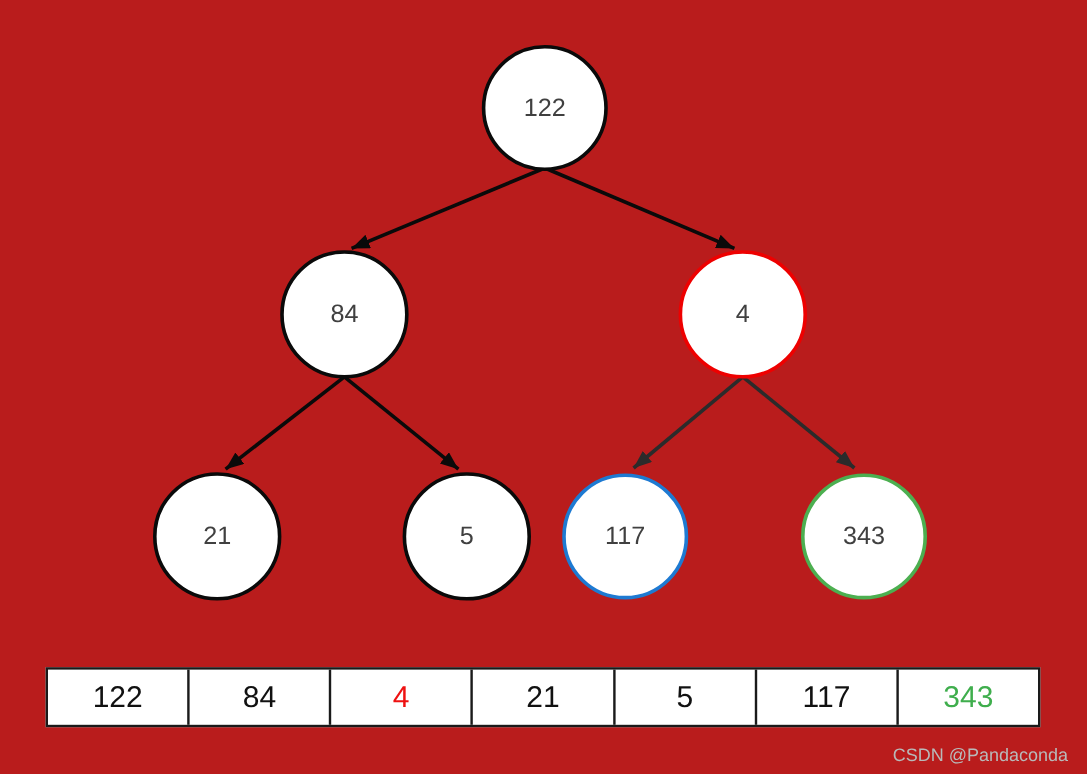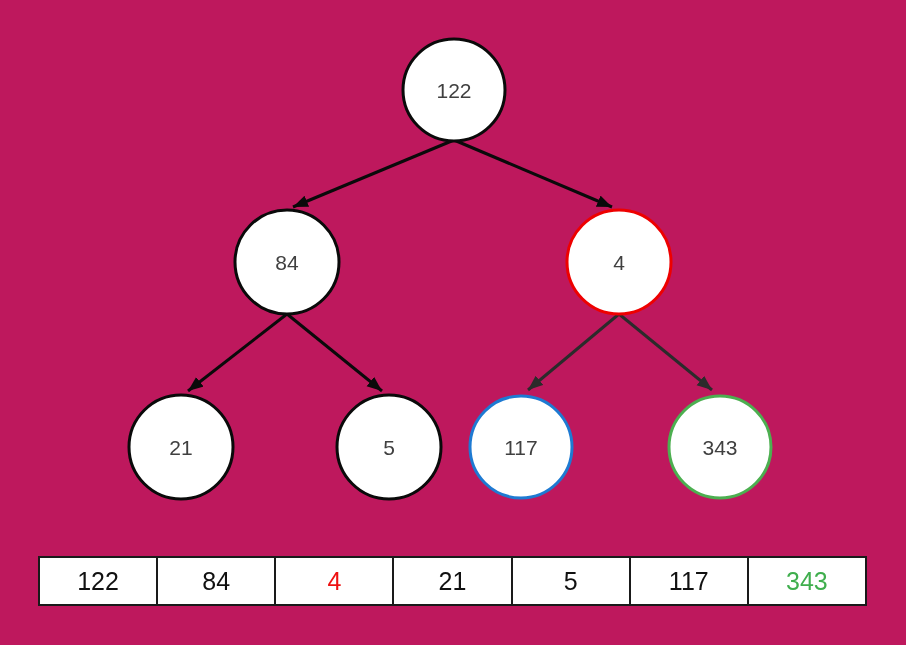--- a/index.html
+++ b/index.html
@@ -57,21 +57,21 @@
     position: absolute;
     right: 16px;
     bottom: 7px;
     font-size: 15px;
     color: #b9b9b9;
   }
 </style>
 </head>
 <body>
 
-<div class="stage" style="background-color: #be185d;">
+<div class="stage" style="background-color: #b91c1c;">
 
   <svg class="tree-svg" width="906" height="645" viewBox="0 0 906 645">
     <defs>
       <marker id="ah-black" markerWidth="16" markerHeight="14" refX="15" refY="6" orient="auto" markerUnits="userSpaceOnUse">
         <path d="M0,0 L15,6 L0,12 z" fill="#0a0a0a"></path>
       </marker>
       <marker id="ah-gray" markerWidth="16" markerHeight="14" refX="15" refY="6" orient="auto" markerUnits="userSpaceOnUse">
         <path d="M0,0 L15,6 L0,12 z" fill="#2b2b2b"></path>
       </marker>
     </defs>
@@ -122,14 +122,15 @@
   <div class="array-row" style="border-color: rgb(26, 26, 26);">
     <div class="array-cell" style="color: rgb(17, 17, 17);">122</div>
     <div class="array-cell" style="color: rgb(17, 17, 17);">84</div>
     <div class="array-cell" style="color: rgb(238, 17, 17);">4</div>
     <div class="array-cell" style="color: rgb(17, 17, 17);">21</div>
     <div class="array-cell" style="color: rgb(17, 17, 17);">5</div>
     <div class="array-cell" style="color: rgb(17, 17, 17);">117</div>
     <div class="array-cell" style="color: rgb(63, 174, 77);">343</div>
   </div>
 
+  <div class="watermark" style="color: rgb(185, 185, 185);">CSDN @Pandaconda</div>
 
 </div>
 
 </body></html>

